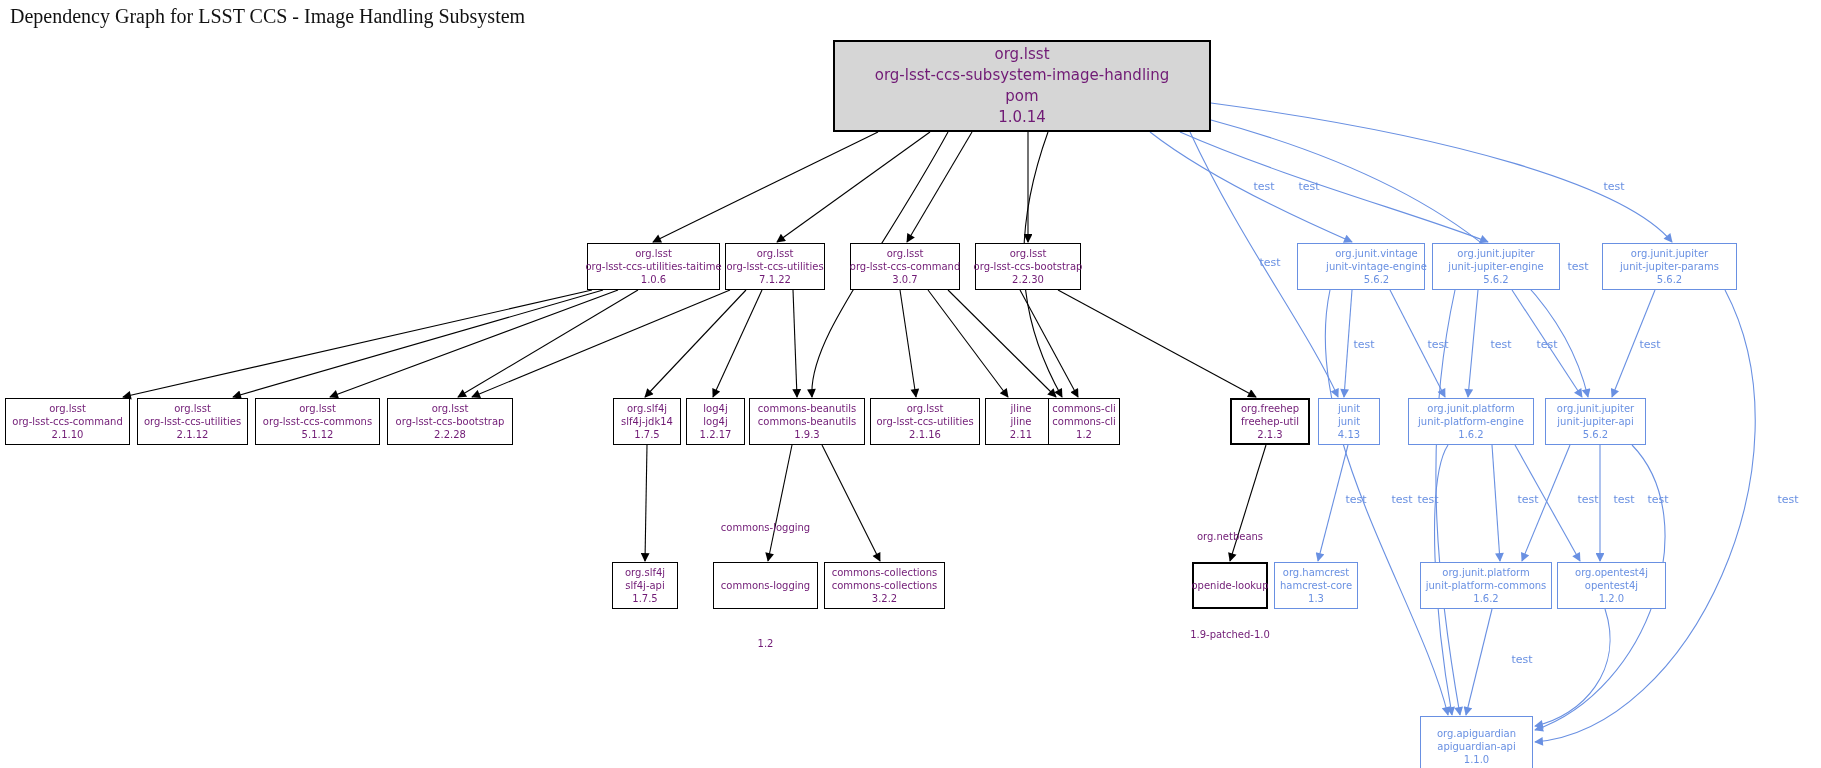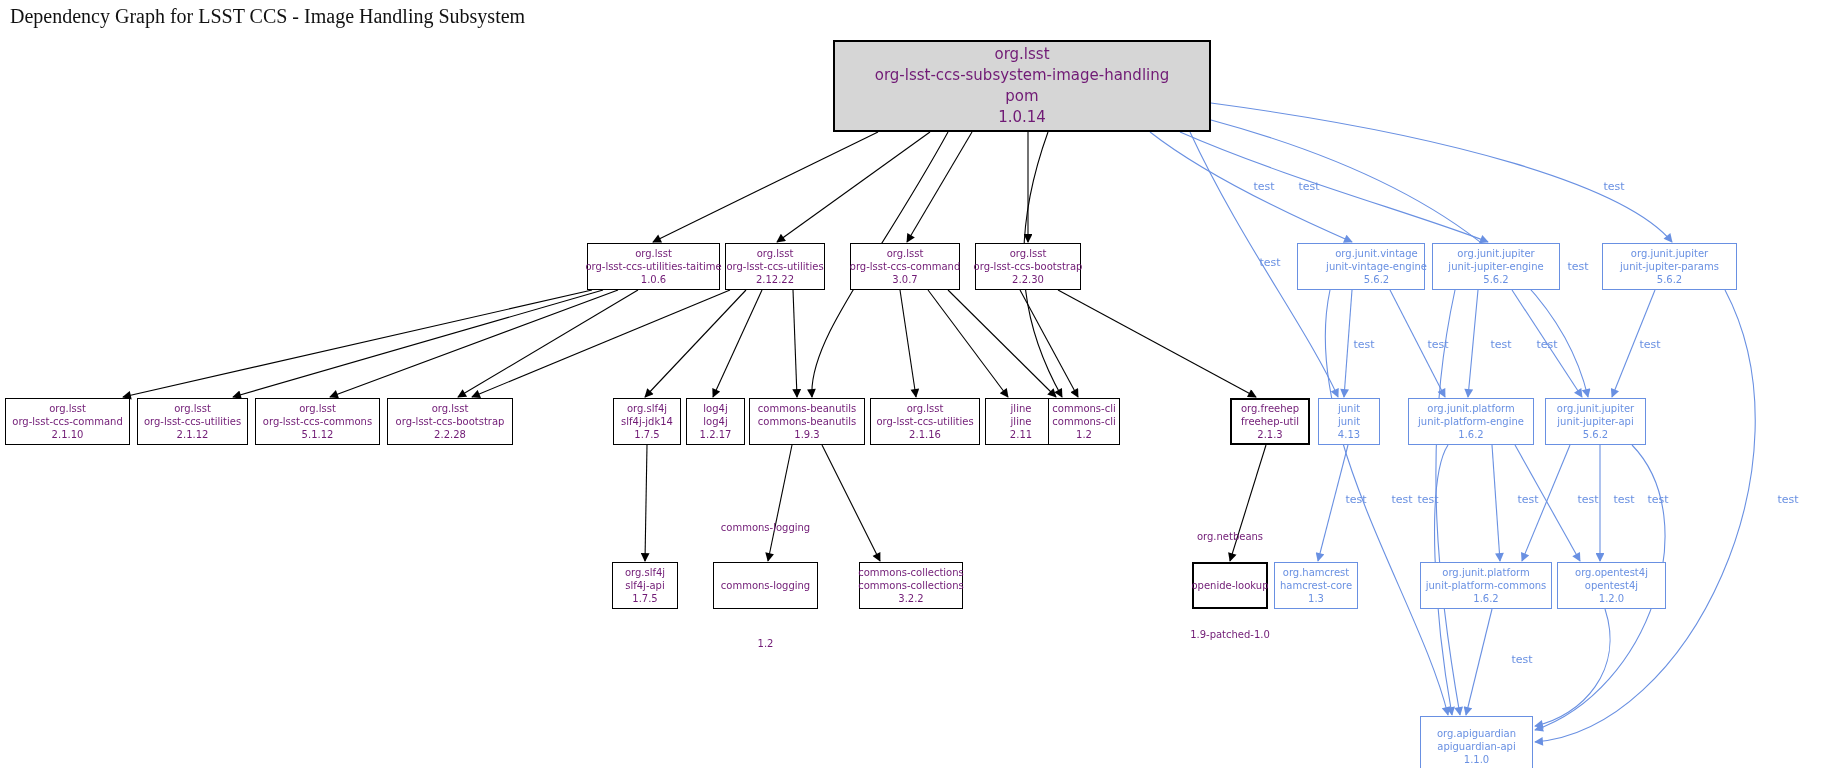--- a/index.html
+++ b/index.html
@@ -107,21 +107,21 @@
         <div>1.0.14</div>
       </div>
       <div class="node plain" style="left: 587px; top: 243px; width: 133px; height: 47px;">
         <div>org.lsst</div>
         <div>org-lsst-ccs-utilities-taitime</div>
         <div>1.0.6</div>
       </div>
       <div class="node plain" style="left: 725px; top: 243px; width: 100px; height: 47px;">
         <div>org.lsst</div>
         <div>org-lsst-ccs-utilities</div>
-        <div>2.12.22</div>
+        <div>7.1.22</div>
       </div>
       <div class="node plain" style="left: 850px; top: 243px; width: 110px; height: 47px;">
         <div>org.lsst</div>
         <div>org-lsst-ccs-command</div>
         <div>3.0.7</div>
       </div>
       <div class="node plain" style="left: 975px; top: 243px; width: 106px; height: 47px;">
         <div>org.lsst</div>
         <div>org-lsst-ccs-bootstrap</div>
         <div>2.2.30</div>
@@ -214,21 +214,21 @@
       <div class="node plain" style="left: 612px; top: 562px; width: 66px; height: 47px;">
         <div>org.slf4j</div>
         <div>slf4j-api</div>
         <div>1.7.5</div>
       </div>
       <div class="node plain" style="left: 713px; top: 562px; width: 105px; height: 47px; gap: 45px;">
         <div>commons-logging</div>
         <div>commons-logging</div>
         <div>1.2</div>
       </div>
-      <div class="node plain" style="left: 859px; top: 562px; width: 104px; height: 47px;">
+      <div class="node plain" style="left: 824px; top: 562px; width: 121px; height: 47px;">
         <div>commons-collections</div>
         <div>commons-collections</div>
         <div>3.2.2</div>
       </div>
       <div class="node plain bold" style="left: 1192px; top: 562px; width: 76px; height: 47px; gap: 36px;">
         <div>org.netbeans</div>
         <div>openide-lookup</div>
         <div>1.9-patched-1.0</div>
       </div>
       <div class="node test" style="left: 1274px; top: 562px; width: 84px; height: 47px;">

